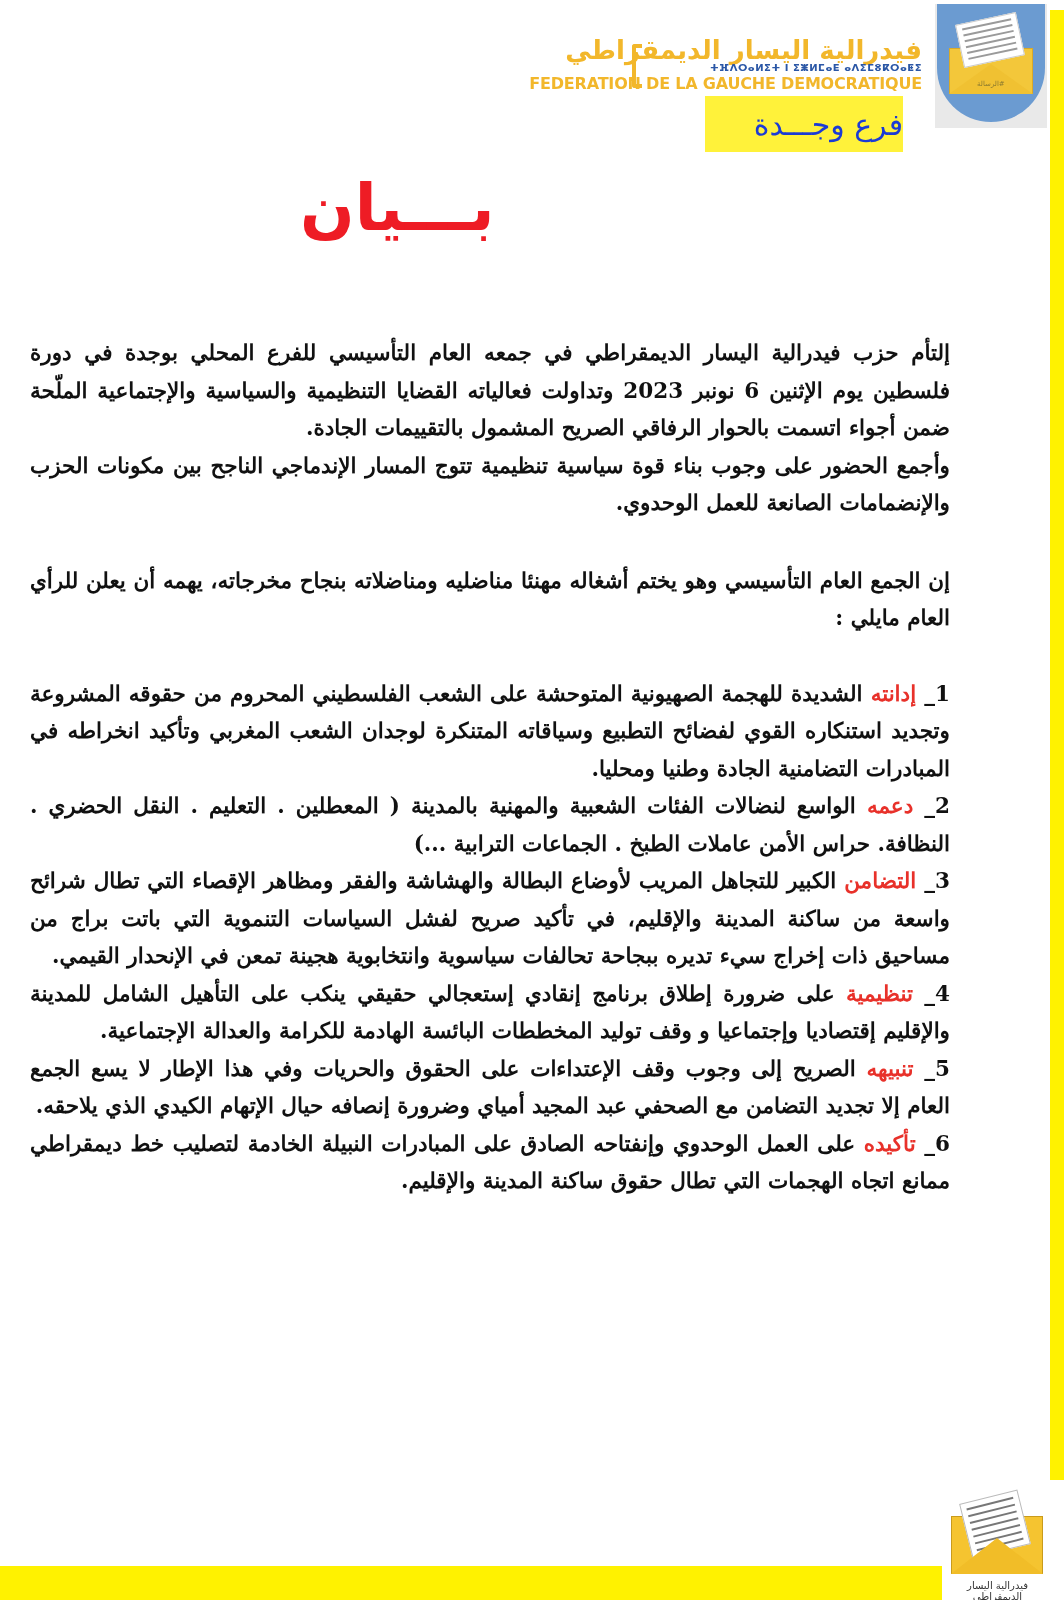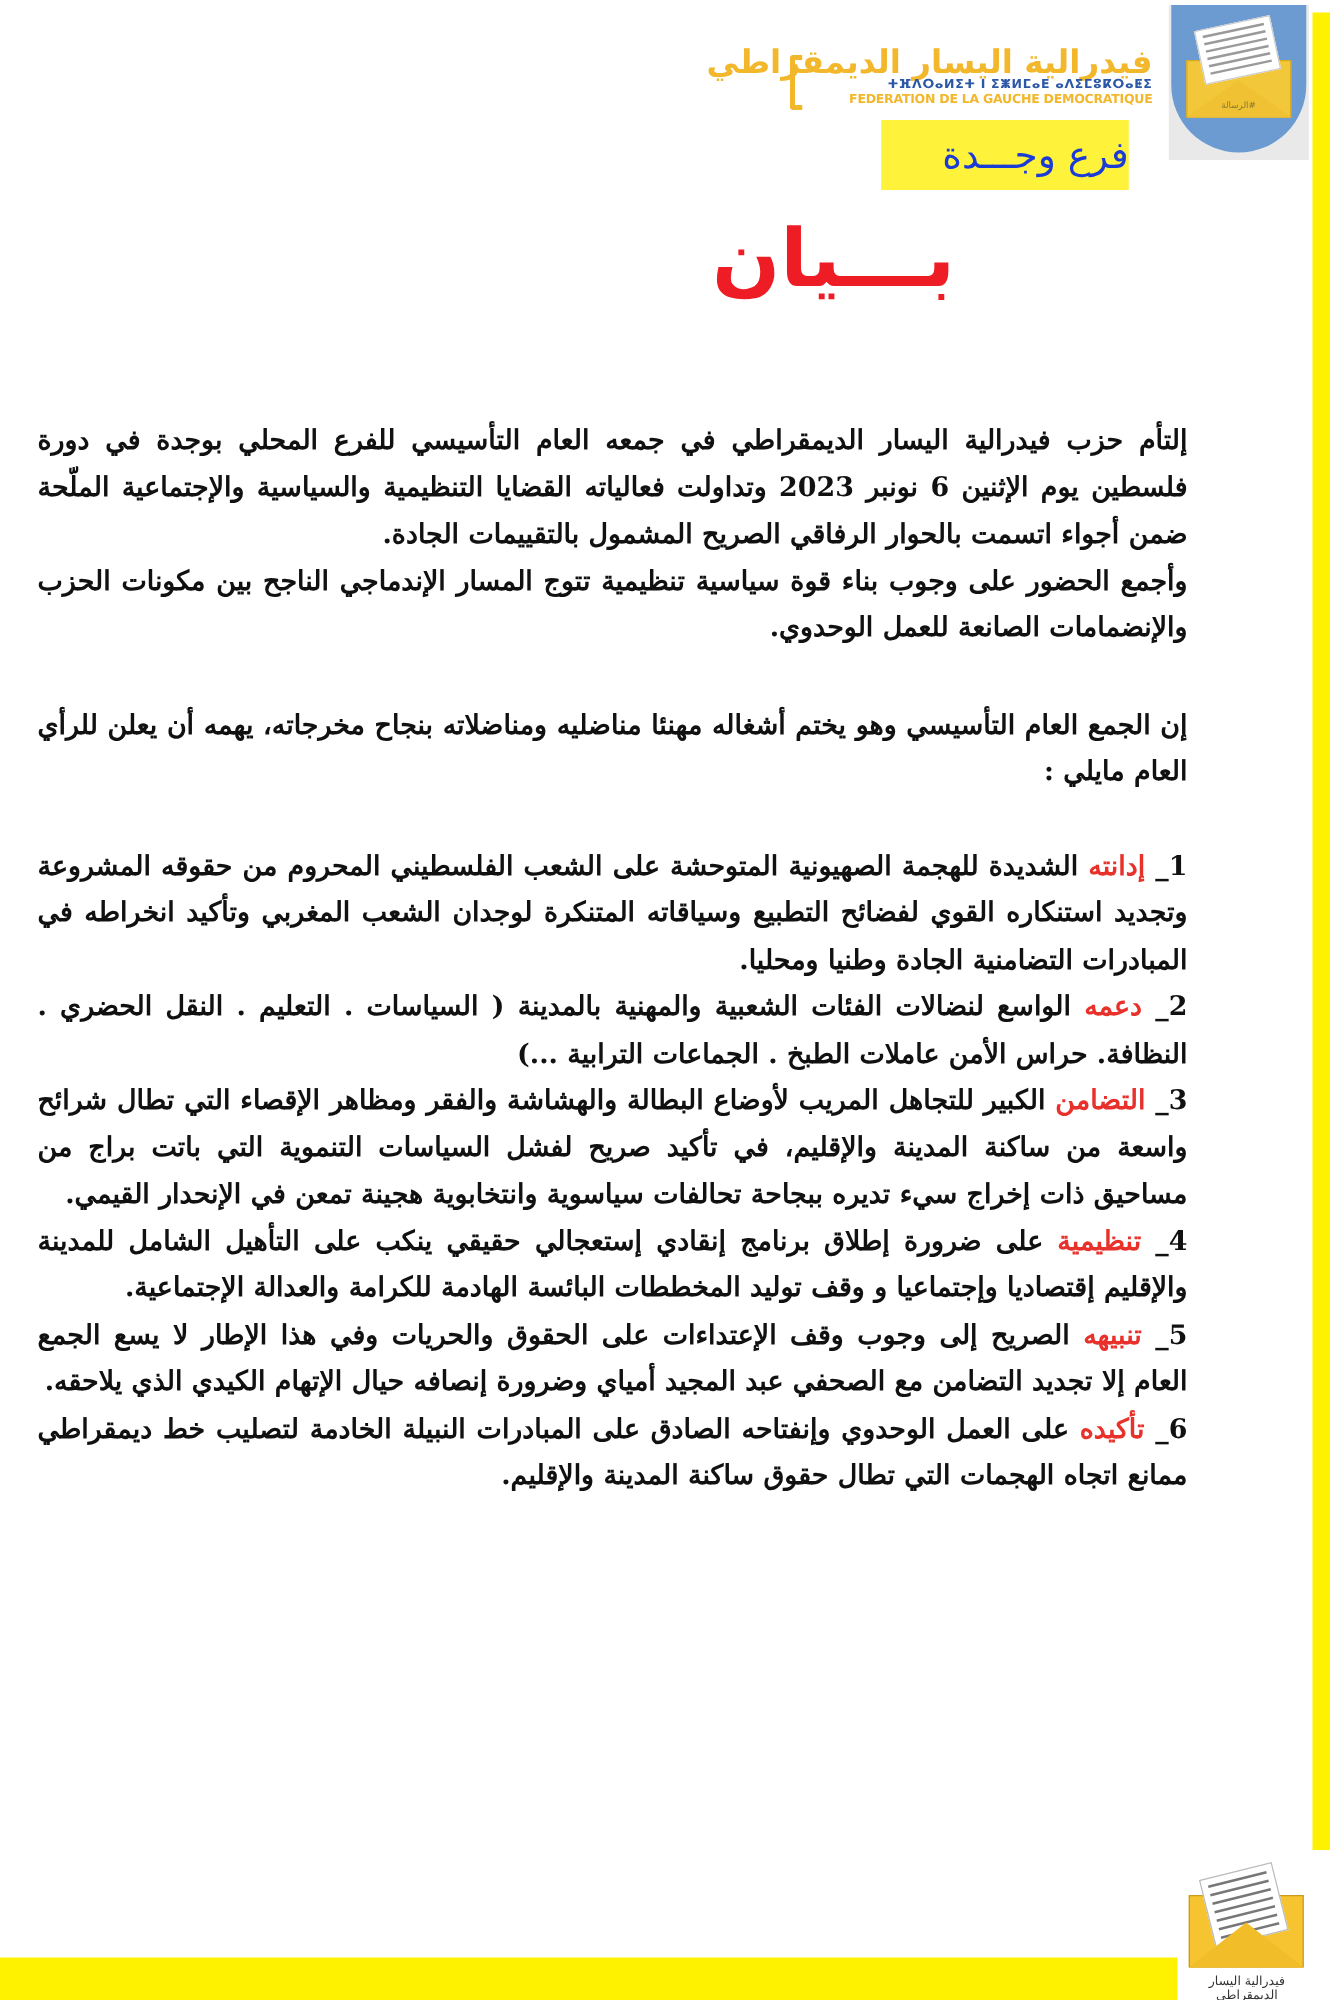--- a/index.html
+++ b/index.html
@@ -6,37 +6,37 @@
     html, body { width: 1064px; height: 1600px; background: #ffffff; overflow: hidden; }
     body { position: relative; font-family: "DejaVu Sans", sans-serif; color: #111; }
 
     .right-bar { position: absolute; left: 1050px; top: 10px; width: 14px; height: 1470px; background: #fff200; }
     .bottom-bar { position: absolute; left: 0; top: 1566px; width: 942px; height: 34px; background: #fff200; }
 
     
     .logo-block { position: absolute; left: 630px; top: 36px; width: 300px; height: 56px; }
     .logo-ar { position: absolute; right: 8px; top: 0; font-family: "DejaVu Sans", sans-serif; font-weight: bold; font-size: 26px; color: #f2b72b; direction: rtl; line-height: 28px; white-space: nowrap; }
     .logo-tif { position: absolute; right: 8px; top: 26px; font-size: 10px; font-weight: bold; color: #2b57a6; letter-spacing: 0.5px; white-space: nowrap; font-family: "DejaVu Sans", sans-serif; }
-    .logo-fr { position: absolute; right: 8px; top: 38px; font-size: 10px; font-weight: bold; color: #f2b72b; white-space: nowrap; font-family: "DejaVu Sans", sans-serif; letter-spacing: -0.2px; }
+    .logo-fr { position: absolute; right: 8px; top: 38px; font-size: 16px; font-weight: bold; color: #f2b72b; white-space: nowrap; font-family: "DejaVu Sans", sans-serif; letter-spacing: -0.2px; }
     .logo-bracket { position: absolute; left: 2px; top: 8px; width: 10px; height: 44px; border: 4px solid #f2b72b; border-right: none; border-radius: 3px 0 0 3px; }
 
     .branch-box { position: absolute; left: 705px; top: 96px; width: 198px; height: 56px; background: #fff23a; display: flex; align-items: center; justify-content: flex-end; }
     .branch-label { font-family: "DejaVu Serif", serif; font-size: 30px; color: #1b3bd6; direction: rtl; letter-spacing: 1px; }
 
     
     .badge { position: absolute; left: 935px; top: 4px; width: 112px; height: 124px; background: #e9e9e9; }
     .badge-shield { position: absolute; left: 2px; top: 0; width: 108px; height: 118px; background: #6b9bd1; border-radius: 0 0 54px 54px; overflow: hidden; }
     .env-back { position: absolute; left: 12px; top: 44px; width: 84px; height: 46px; background: #f3c73a; border: 1px solid #d9a928; }
     .env-paper { position: absolute; left: 22px; top: 14px; width: 62px; height: 44px; background: #ffffff; transform: rotate(-12deg); border: 1px solid #ccc; }
     .env-paper i { display: block; height: 2px; margin: 4px 5px; background: #9a9a9a; }
     .env-front { position: absolute; left: 12px; top: 60px; width: 0; height: 0; border-left: 42px solid transparent; border-right: 42px solid transparent; border-bottom: 30px solid #f0c132; }
     .env-tag { position: absolute; left: 40px; top: 76px; font-size: 7px; color: #8a7a30; direction: rtl; text-align: right; }
 
     
-    .title { position: absolute; left: 300px; top: 168px; width: 464px; text-align: right; font-family: "DejaVu Sans", sans-serif; font-weight: bold; font-size: 64px; color: #ee1c25; direction: rtl; line-height: 80px; letter-spacing: 4px; }
+    .title { position: absolute; left: 300px; top: 168px; width: 464px; text-align: left; font-family: "DejaVu Sans", sans-serif; font-weight: bold; font-size: 64px; color: #ee1c25; direction: rtl; line-height: 80px; letter-spacing: 4px; }
 
     
     .body-text { position: absolute; left: 30px; top: 306px; width: 920px; direction: rtl; text-align: right; font-family: "DejaVu Serif", serif; font-weight: bold; font-size: 21.5px; line-height: 37.5px; color: #111; margin-top: 28px; }
     .para { margin: 0; }
     .gap-big { height: 40px; }
     .gap-mid { height: 38px; }
     .item { text-align: justify; text-align-last: right; }
     .item-num { color: #111; }
     .item-label { color: #e8312a; }
 
@@ -88,21 +88,21 @@
   <p class="para item">إلتأم حزب فيدرالية اليسار الديمقراطي في جمعه العام التأسيسي للفرع المحلي بوجدة في دورة فلسطين يوم الإثنين 6 نونبر 2023 وتداولت فعالياته القضايا التنظيمية والسياسية والإجتماعية الملّحة ضمن أجواء اتسمت بالحوار الرفاقي الصريح المشمول بالتقييمات الجادة.</p>
   <p class="para item">وأجمع الحضور على وجوب بناء قوة سياسية تنظيمية تتوج المسار الإندماجي الناجح بين مكونات الحزب والإنضمامات الصانعة للعمل الوحدوي.</p>
   <div class="gap-big"></div>
   <p class="para item">إن الجمع العام التأسيسي وهو يختم أشغاله مهنئا مناضليه ومناضلاته بنجاح مخرجاته، يهمه أن يعلن للرأي العام مايلي :</p>
   <div class="gap-mid"></div>
 
   <p class="para item">
     <span class="item-num">1_ </span><span class="item-label">إدانته</span><span> الشديدة للهجمة الصهيونية المتوحشة على الشعب الفلسطيني المحروم من حقوقه المشروعة وتجديد استنكاره القوي لفضائح التطبيع وسياقاته المتنكرة لوجدان الشعب المغربي وتأكيد انخراطه في المبادرات التضامنية الجادة وطنيا ومحليا.</span>
   </p>
   <p class="para item">
-    <span class="item-num">2_ </span><span class="item-label">دعمه</span><span> الواسع لنضالات الفئات الشعبية والمهنية بالمدينة ( السياسات . التعليم . النقل الحضري . النظافة. حراس الأمن عاملات الطبخ . الجماعات الترابية ...)</span>
+    <span class="item-num">2_ </span><span class="item-label">دعمه</span><span> الواسع لنضالات الفئات الشعبية والمهنية بالمدينة ( المعطلين . التعليم . النقل الحضري . النظافة. حراس الأمن عاملات الطبخ . الجماعات الترابية ...)</span>
   </p>
   <p class="para item">
     <span class="item-num">3_ </span><span class="item-label">التضامن</span><span> الكبير للتجاهل المريب لأوضاع البطالة والهشاشة والفقر ومظاهر الإقصاء التي تطال شرائح واسعة من ساكنة المدينة والإقليم، في تأكيد صريح لفشل السياسات التنموية التي باتت براج من مساحيق ذات إخراج سيء تديره ببجاحة تحالفات سياسوية وانتخابوية هجينة تمعن في الإنحدار القيمي.</span>
   </p>
   <p class="para item">
     <span class="item-num">4_ </span><span class="item-label">تنظيمية</span><span> على ضرورة إطلاق برنامج إنقادي إستعجالي حقيقي ينكب على التأهيل الشامل للمدينة والإقليم إقتصاديا وإجتماعيا و وقف توليد المخططات البائسة الهادمة للكرامة والعدالة الإجتماعية.</span>
   </p>
   <p class="para item">
     <span class="item-num">5_ </span><span class="item-label">تنبيهه</span><span> الصريح إلى وجوب وقف الإعتداءات على الحقوق والحريات وفي هذا الإطار لا يسع الجمع العام إلا تجديد التضامن مع الصحفي عبد المجيد أمياي وضرورة إنصافه حيال الإتهام الكيدي الذي يلاحقه.</span>
   </p>

